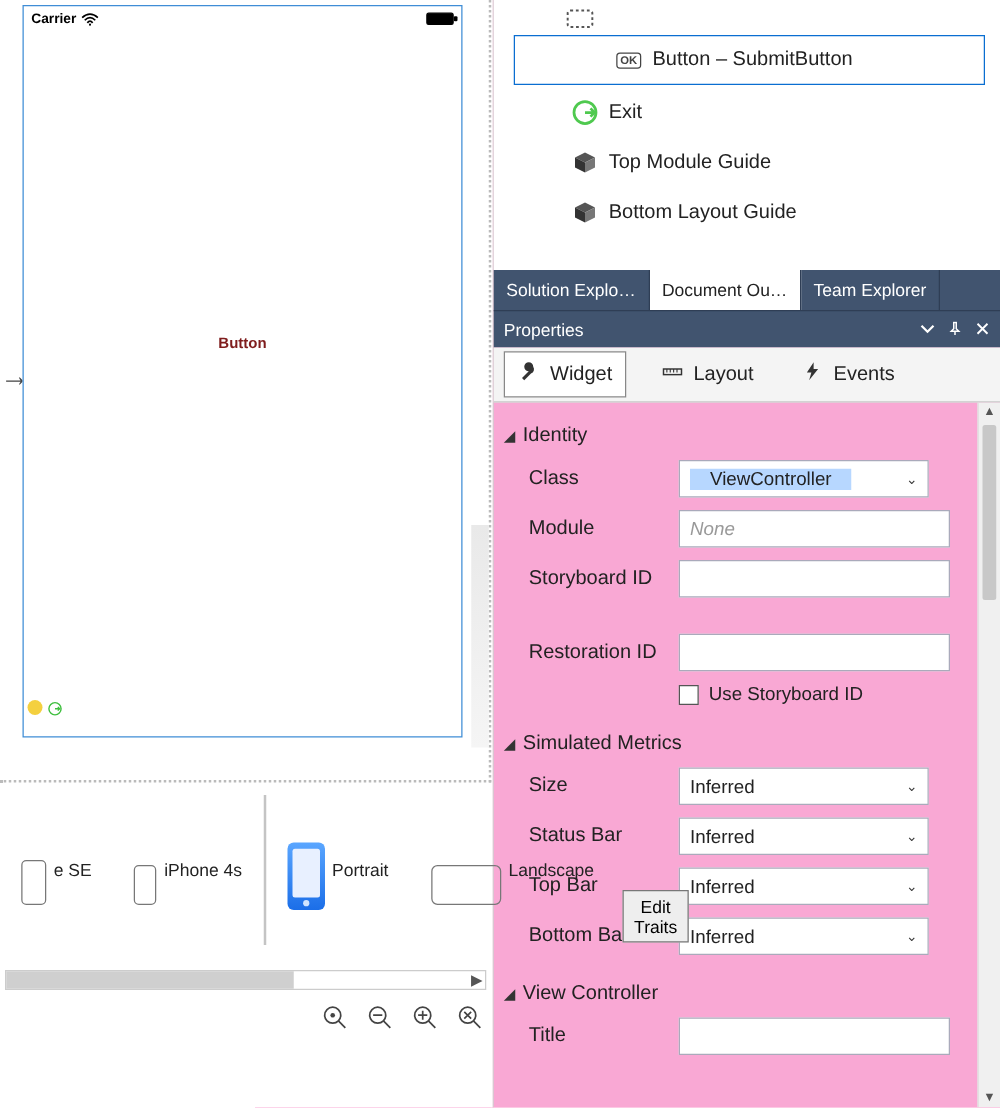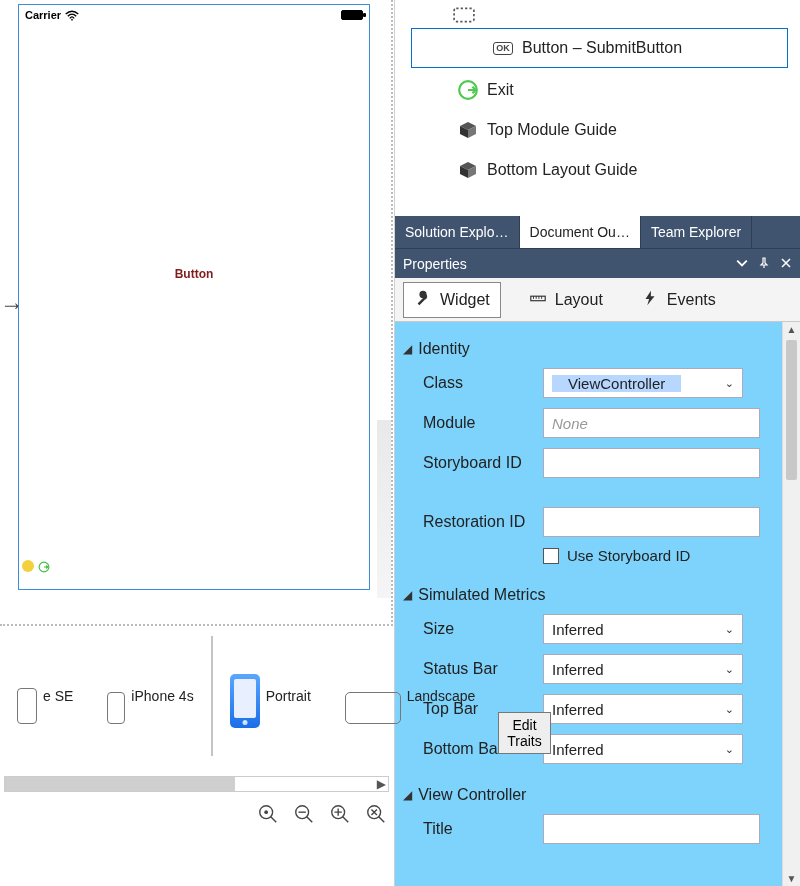--- a/index.html
+++ b/index.html
@@ -157,21 +157,21 @@
   }
   .zoom-btn svg { width:22px;height:22px;display:block; }
 
   
   .right {
     flex:1;
     display:flex;
     flex-direction:column;
     height:100%;
     min-width:0;
-    background:#7dd3fc;
+    background:#f9a8d4;
     border-left:1px solid #d0d0d0;
   }
   .outline {
     height:216px;
     background:#fff;
     padding:4px 6px 0 6px;
     overflow:hidden;
   }
   .tree-row {
     display:flex;

